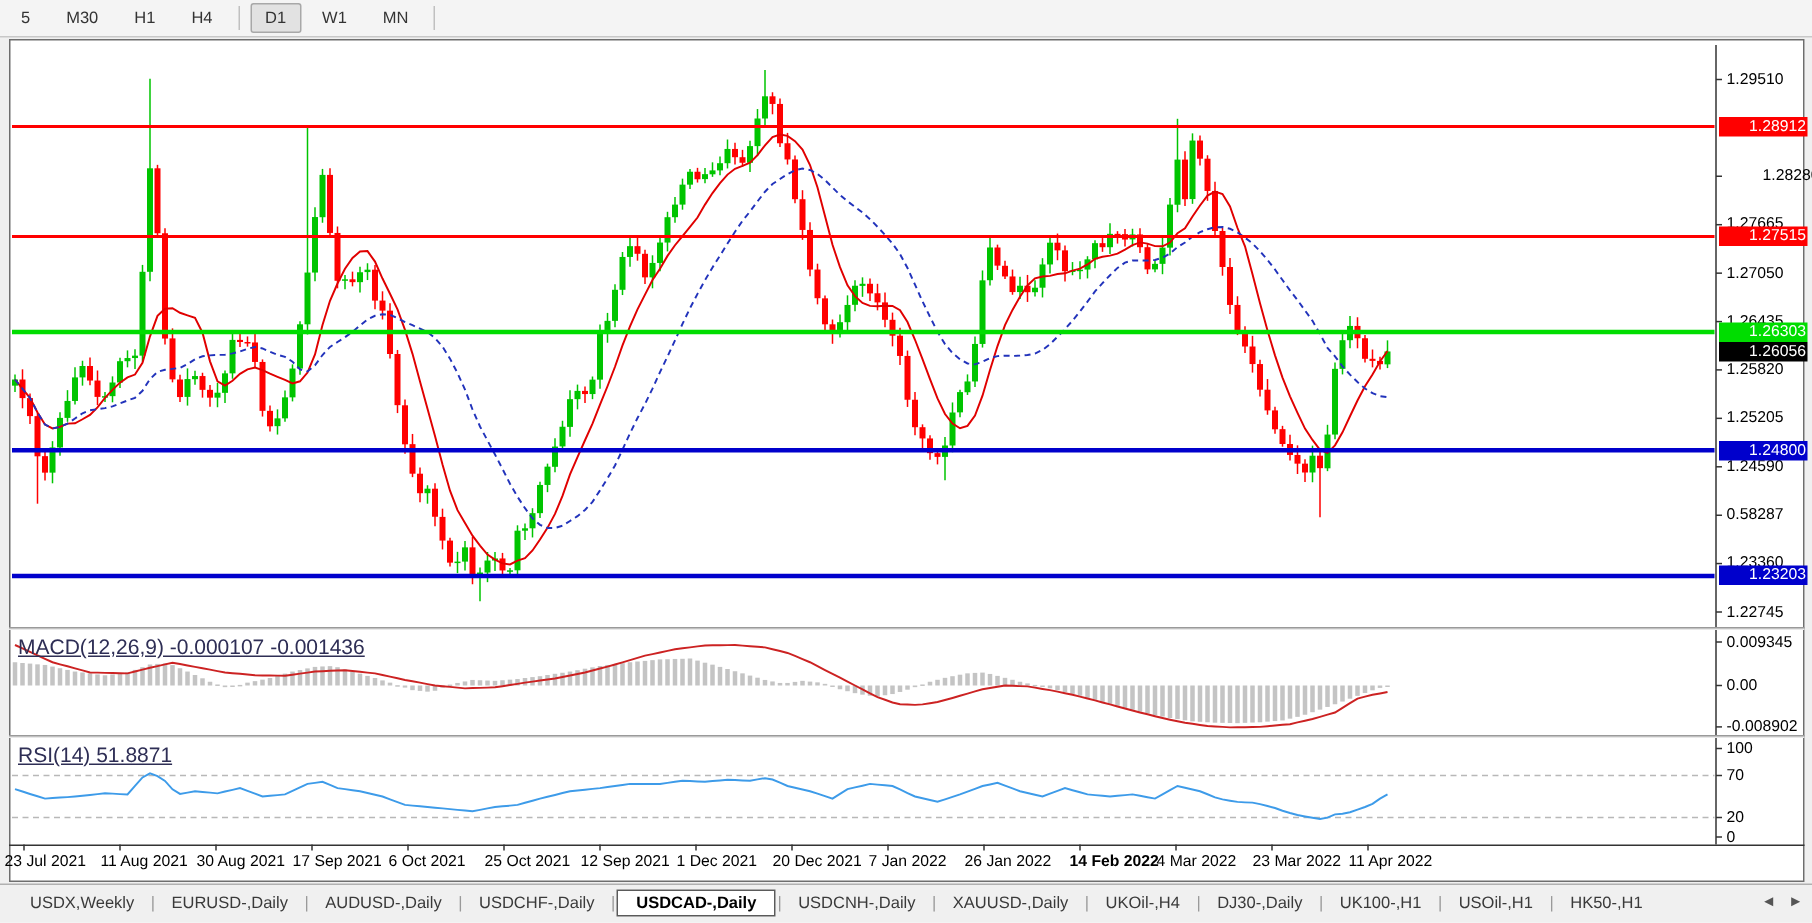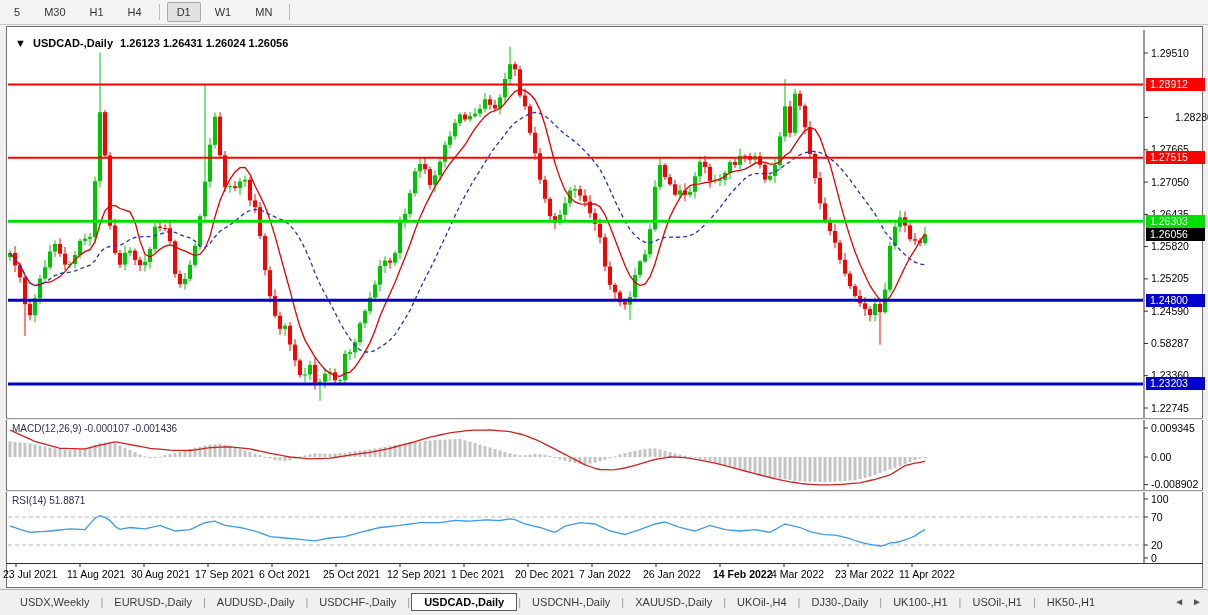--- a/index.html
+++ b/index.html
@@ -16,35 +16,35 @@
   .tf-sep { width:1px; height:16px; background:#c0c0c0; margin:0 5px; }
 
   
   #chart-window { position:absolute; left:6px; top:26px; width:1197px; height:562px;
     background:#ffffff; border:1px solid #6e6e6e; }
   #plot { position:absolute; left:0; top:0; }
 
   #title-overlay { position:absolute; left:14px; top:36px; font-size:11px;
     font-weight:bold; color:#000; white-space:nowrap; }
   #title-overlay span { margin-right:4px; }
-  #macd-label, #rsi-label { position:absolute; font-size:10px; color:#2e2e55;
-    white-space:nowrap; }
+  #macd-label, #rsi-label { position:absolute; font-size:14px; color:#2e2e55;
+    white-space:nowrap;text-decoration:underline; }
   #macd-label { left:11px; top:422px; }
   #rsi-label  { left:11px; top:494px; }
 
   .pane-sep { position:absolute; left:6px; width:1197px; height:2px;
     background:#9a9a9a; border-bottom:1px solid #e8e8e8; }
   #bottom-frame { position:absolute; left:6px; top:563px; width:1197px; height:1px;
     background:#333; }
 
   
   .pa-label { position:absolute; left:1151px; font-size:10.5px; color:#000;
     height:13px; line-height:13px; white-space:nowrap; }
   .pa-tag { position:absolute; left:1146px; width:59px; height:13px; line-height:13px;
-    font-size:10.5px; color:#fff; padding-left:4px; white-space:nowrap; }
+    font-size:10.5px; color:#fff; padding-left:20px; white-space:nowrap; }
 
   
   #date-layer { position:absolute; left:0; top:564px; width:1203px; height:23px; }
   .date-label { position:absolute; top:4px; font-size:10.5px; color:#000;
     white-space:nowrap; }
 
   
   #tabbar { position:absolute; left:0; top:589px; width:1208px; height:24px;
     background:#f0f0f0; border-top:1px solid #b0b0b0;
     display:flex; align-items:center; font-size:11px; color:#3a3a3a;
@@ -666,25 +666,20 @@
       <line x1="464" x2="464" y1="563" y2="567" stroke="#333" stroke-width="1"></line>
       <line x1="528" x2="528" y1="563" y2="567" stroke="#333" stroke-width="1"></line>
       <line x1="592" x2="592" y1="563" y2="567" stroke="#333" stroke-width="1"></line>
       <line x1="656" x2="656" y1="563" y2="567" stroke="#333" stroke-width="1"></line>
       <line x1="720" x2="720" y1="563" y2="567" stroke="#333" stroke-width="1"></line>
       <line x1="784" x2="784" y1="563" y2="567" stroke="#333" stroke-width="1"></line>
       <line x1="848" x2="848" y1="563" y2="567" stroke="#333" stroke-width="1"></line>
       <line x1="912" x2="912" y1="563" y2="567" stroke="#333" stroke-width="1"></line>
     </svg>
 
-  <div id="title-overlay" style="left:8px; top:10px;">
-    <span>▼</span>
-    <span>USDCAD-,Daily</span>
-    <span>1.26123 1.26431 1.26024 1.26056</span>
-  </div>
 
   <div id="macd-label" style="left:5px; top:396px;">MACD(12,26,9) -0.000107 -0.001436</div>
   <div id="rsi-label" style="left:5px; top:468px;">RSI(14) 51.8871</div>
 </div>
 
 <div class="pane-sep" style="top:418px;"></div>
 <div class="pane-sep" style="top:490px;"></div>
 <div id="bottom-frame"></div>
 
 <div id="axis-layer">

